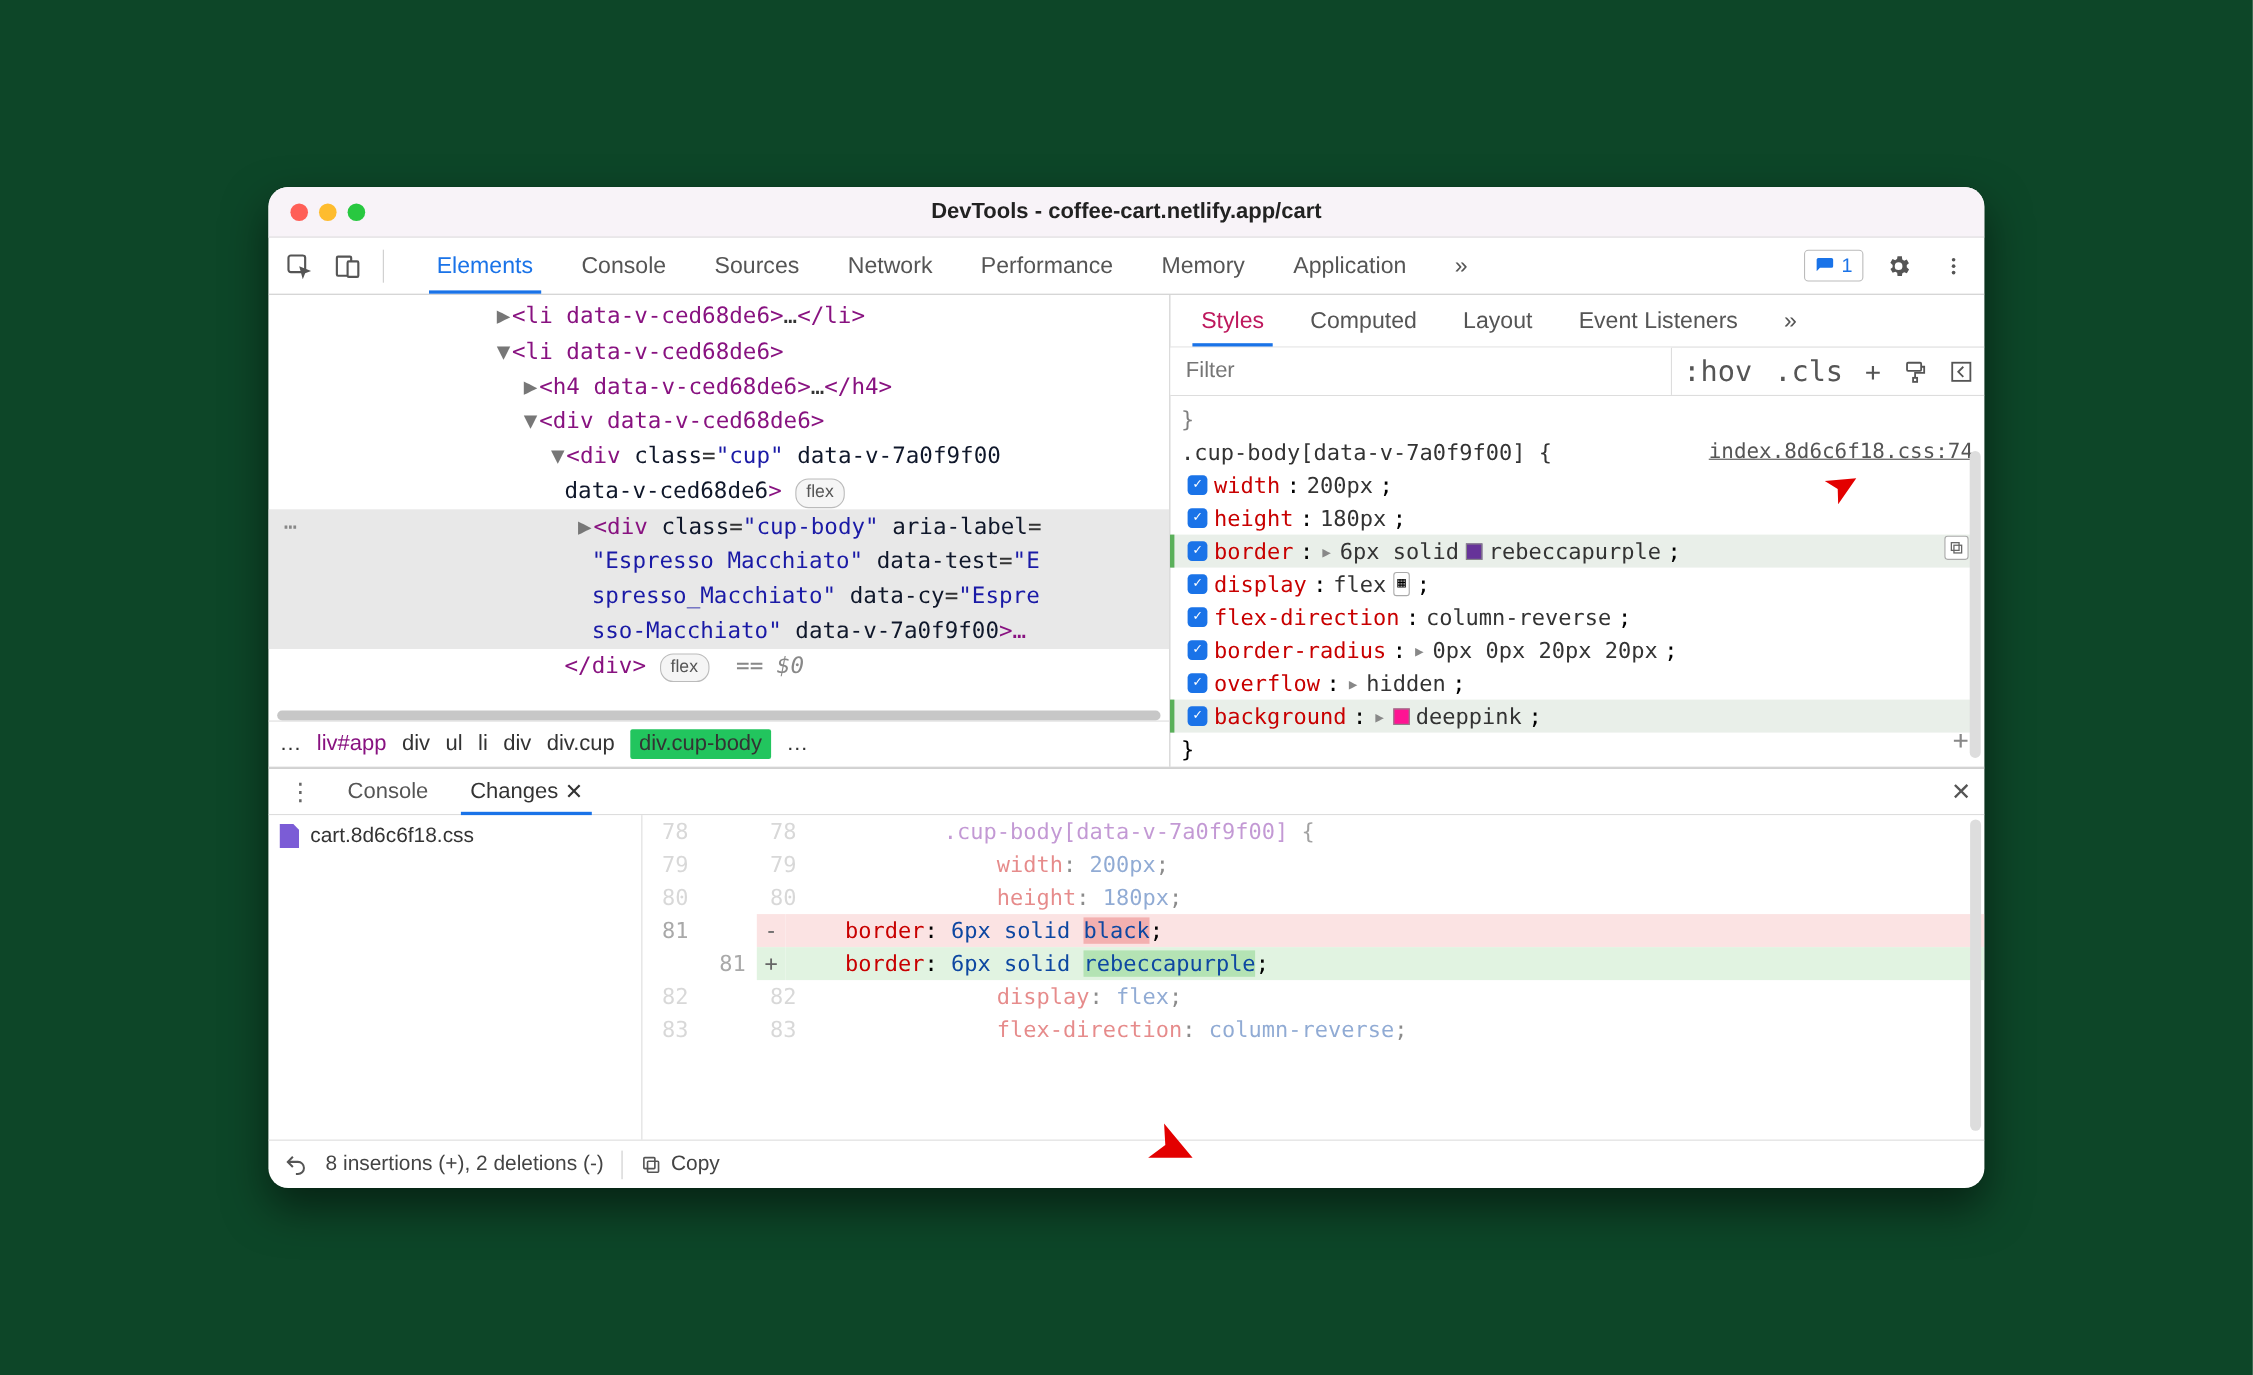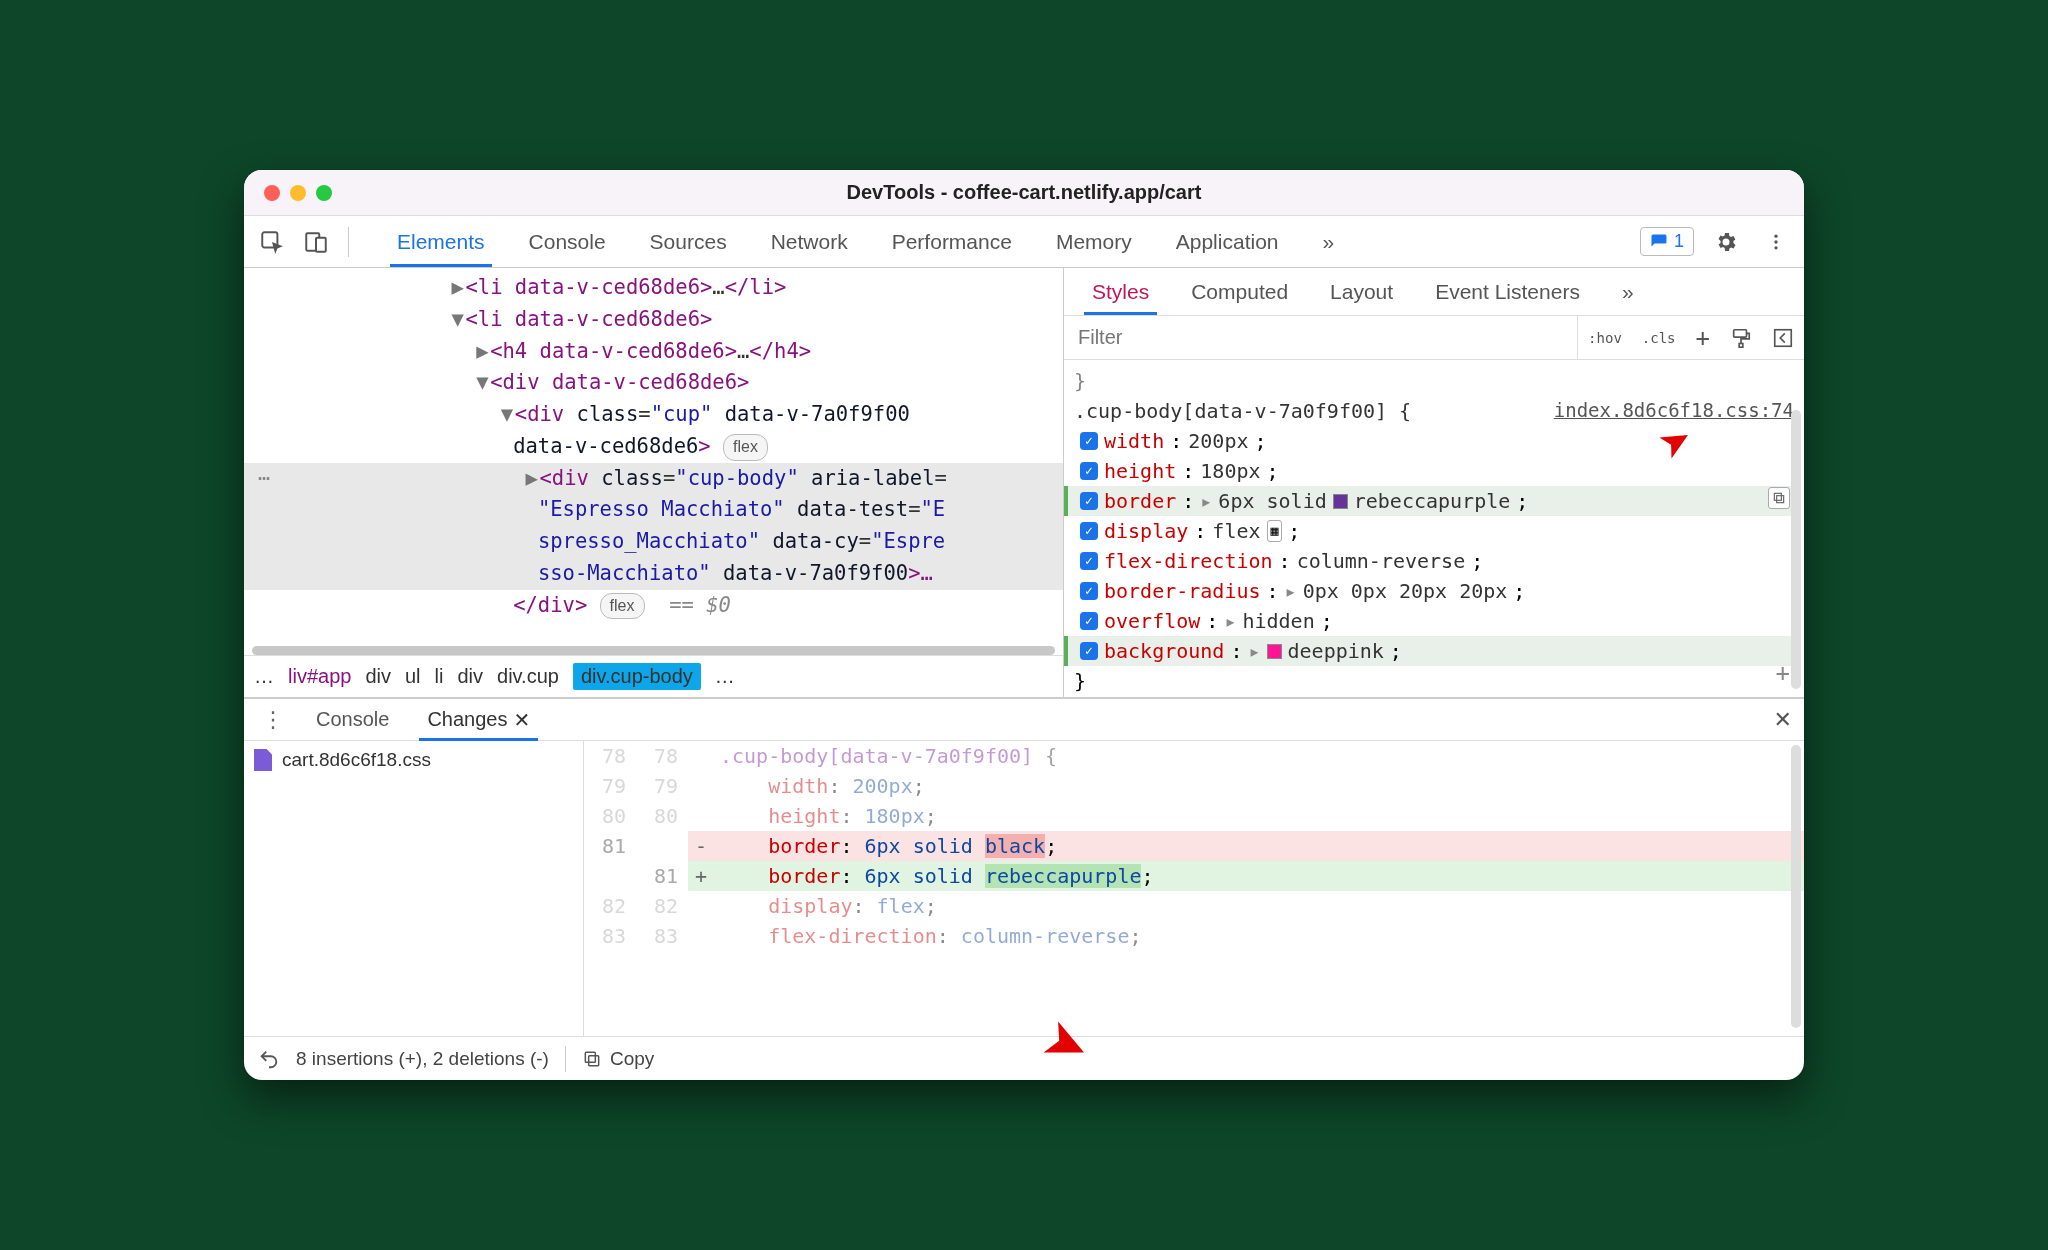--- a/index.html
+++ b/index.html
@@ -60,30 +60,30 @@
   .txt{color:#333;}
   .sel-row{background:#e8e8e8;}
   .gutter-dots{position:absolute;left:14px;color:#888;font-size:20px;}
   .flex-badge{display:inline-block;border:1px solid #bbb;border-radius:12px;padding:0 9px;font-size:16px;color:#555;background:#f5f5f5;font-family:-apple-system,Arial;vertical-align:1px;}
   .eq{color:#888;font-family:Menlo,monospace;}
   .dollar{color:#888;font-style:italic;}
   .scroller{height:9px;background:#c7c7c7;margin:0 8px;border-radius:5px;}
   .breadcrumbs{height:42px;display:flex;align-items:center;padding:0 10px;font-size:20px;color:#333;border-top:1px solid #ddd;gap:14px;}
   .breadcrumbs span{color:#333;}
   .bc-tag{color:#881280;}
-  .bc-active{background:#0ea5e9;padding:2px 8px;border-radius:2px;}
+  .bc-active{background:#22c55e;padding:2px 8px;border-radius:2px;}
   .ell{color:#888;}
   .styles-pane{flex:1;display:flex;flex-direction:column;position:relative;}
   .subtabs{height:48px;display:flex;align-items:center;border-bottom:1px solid #ddd;padding:0 10px;gap:6px;}
   .subtab{padding:0 18px;font-size:21px;color:#555;height:100%;display:flex;align-items:center;position:relative;}
   .subtab.active{color:#be185d;}
   .subtab.active::after{content:'';position:absolute;bottom:0;left:10px;right:10px;height:3px;background:#1a73e8;}
   .filterbar{height:44px;display:flex;align-items:center;border-bottom:1px solid #ddd;}
   .filter-input{flex:1;min-width:0;border:none;font-size:20px;padding:0 14px;color:#888;outline:none;height:100%;border-right:1px solid #ddd;}
-  .fb-btn{padding:0 10px;font-size:14px;color:#555;font-family:Menlo,monospace;}
+  .fb-btn{padding:0 10px;font-size:26px;color:#555;font-family:Menlo,monospace;}
   .styles-body{flex:1;overflow:auto;font-family:Menlo,monospace;font-size:20px;line-height:1.5;padding:6px 10px;position:relative;}
   .selector-line{color:#333;}
   .source-link{float:right;color:#555;text-decoration:underline;font-size:19px;}
   .prop-row{display:flex;align-items:center;gap:6px;padding-left:6px;position:relative;}
   .cb{width:18px;height:18px;border-radius:4px;background:#1a73e8;display:inline-flex;align-items:center;justify-content:center;color:#fff;font-size:13px;flex-shrink:0;}
   .pname{color:#c80000;}
   .pval{color:#333;}
   .expand-tri{color:#888;}
   .swatch{width:15px;height:15px;display:inline-block;border:1px solid #888;vertical-align:-1px;}
   .high-row{background:#e9efe9;border-left:4px solid #5ab05a;margin-left:-10px;padding-left:12px;}
@@ -99,21 +99,21 @@
   .close-x{position:absolute;right:12px;font-size:22px;color:#555;}
   .drawer-body{flex:1;display:flex;min-height:0;}
   .file-list{width:340px;border-right:1px solid #ddd;padding:8px 10px;}
   .file-item{display:flex;align-items:center;gap:10px;font-size:19px;color:#333;}
   .file-icon{width:18px;height:22px;background:#7b5cd6;clip-path:polygon(0 0,70% 0,100% 25%,100% 100%,0 100%);}
   .diff-area{flex:1;overflow:auto;font-family:Menlo,monospace;font-size:20px;line-height:1.5;position:relative;}
   .dline{display:flex;white-space:pre;}
   .ln{width:52px;text-align:right;color:#a9a9a9;padding-right:10px;flex-shrink:0;}
   .sign{width:26px;text-align:center;color:#666;flex-shrink:0;}
   .code{flex:1;padding-left:6px;}
-  .faded{opacity:0.45;}
+  .faded{opacity:0.45;gap:46px;}
   .del-row .code, .del-row .sign{background:#fbe3e3;}
   .del-row .hl{background:#f3b0b0;}
   .add-row .code, .add-row .sign{background:#e1f3e1;}
   .add-row .hl{background:#b4e3b4;}
   .kw{color:#7b1fa2;}
   .cprop{color:#c80000;}
   .cval{color:#0d47a1;}
   .cbr{color:#333;}
   .drawer-foot{height:44px;border-top:1px solid #ddd;display:flex;align-items:center;padding:0 14px;gap:16px;font-size:19px;color:#444;position:relative;}
   .vr{width:1px;height:26px;background:#ccc;}

